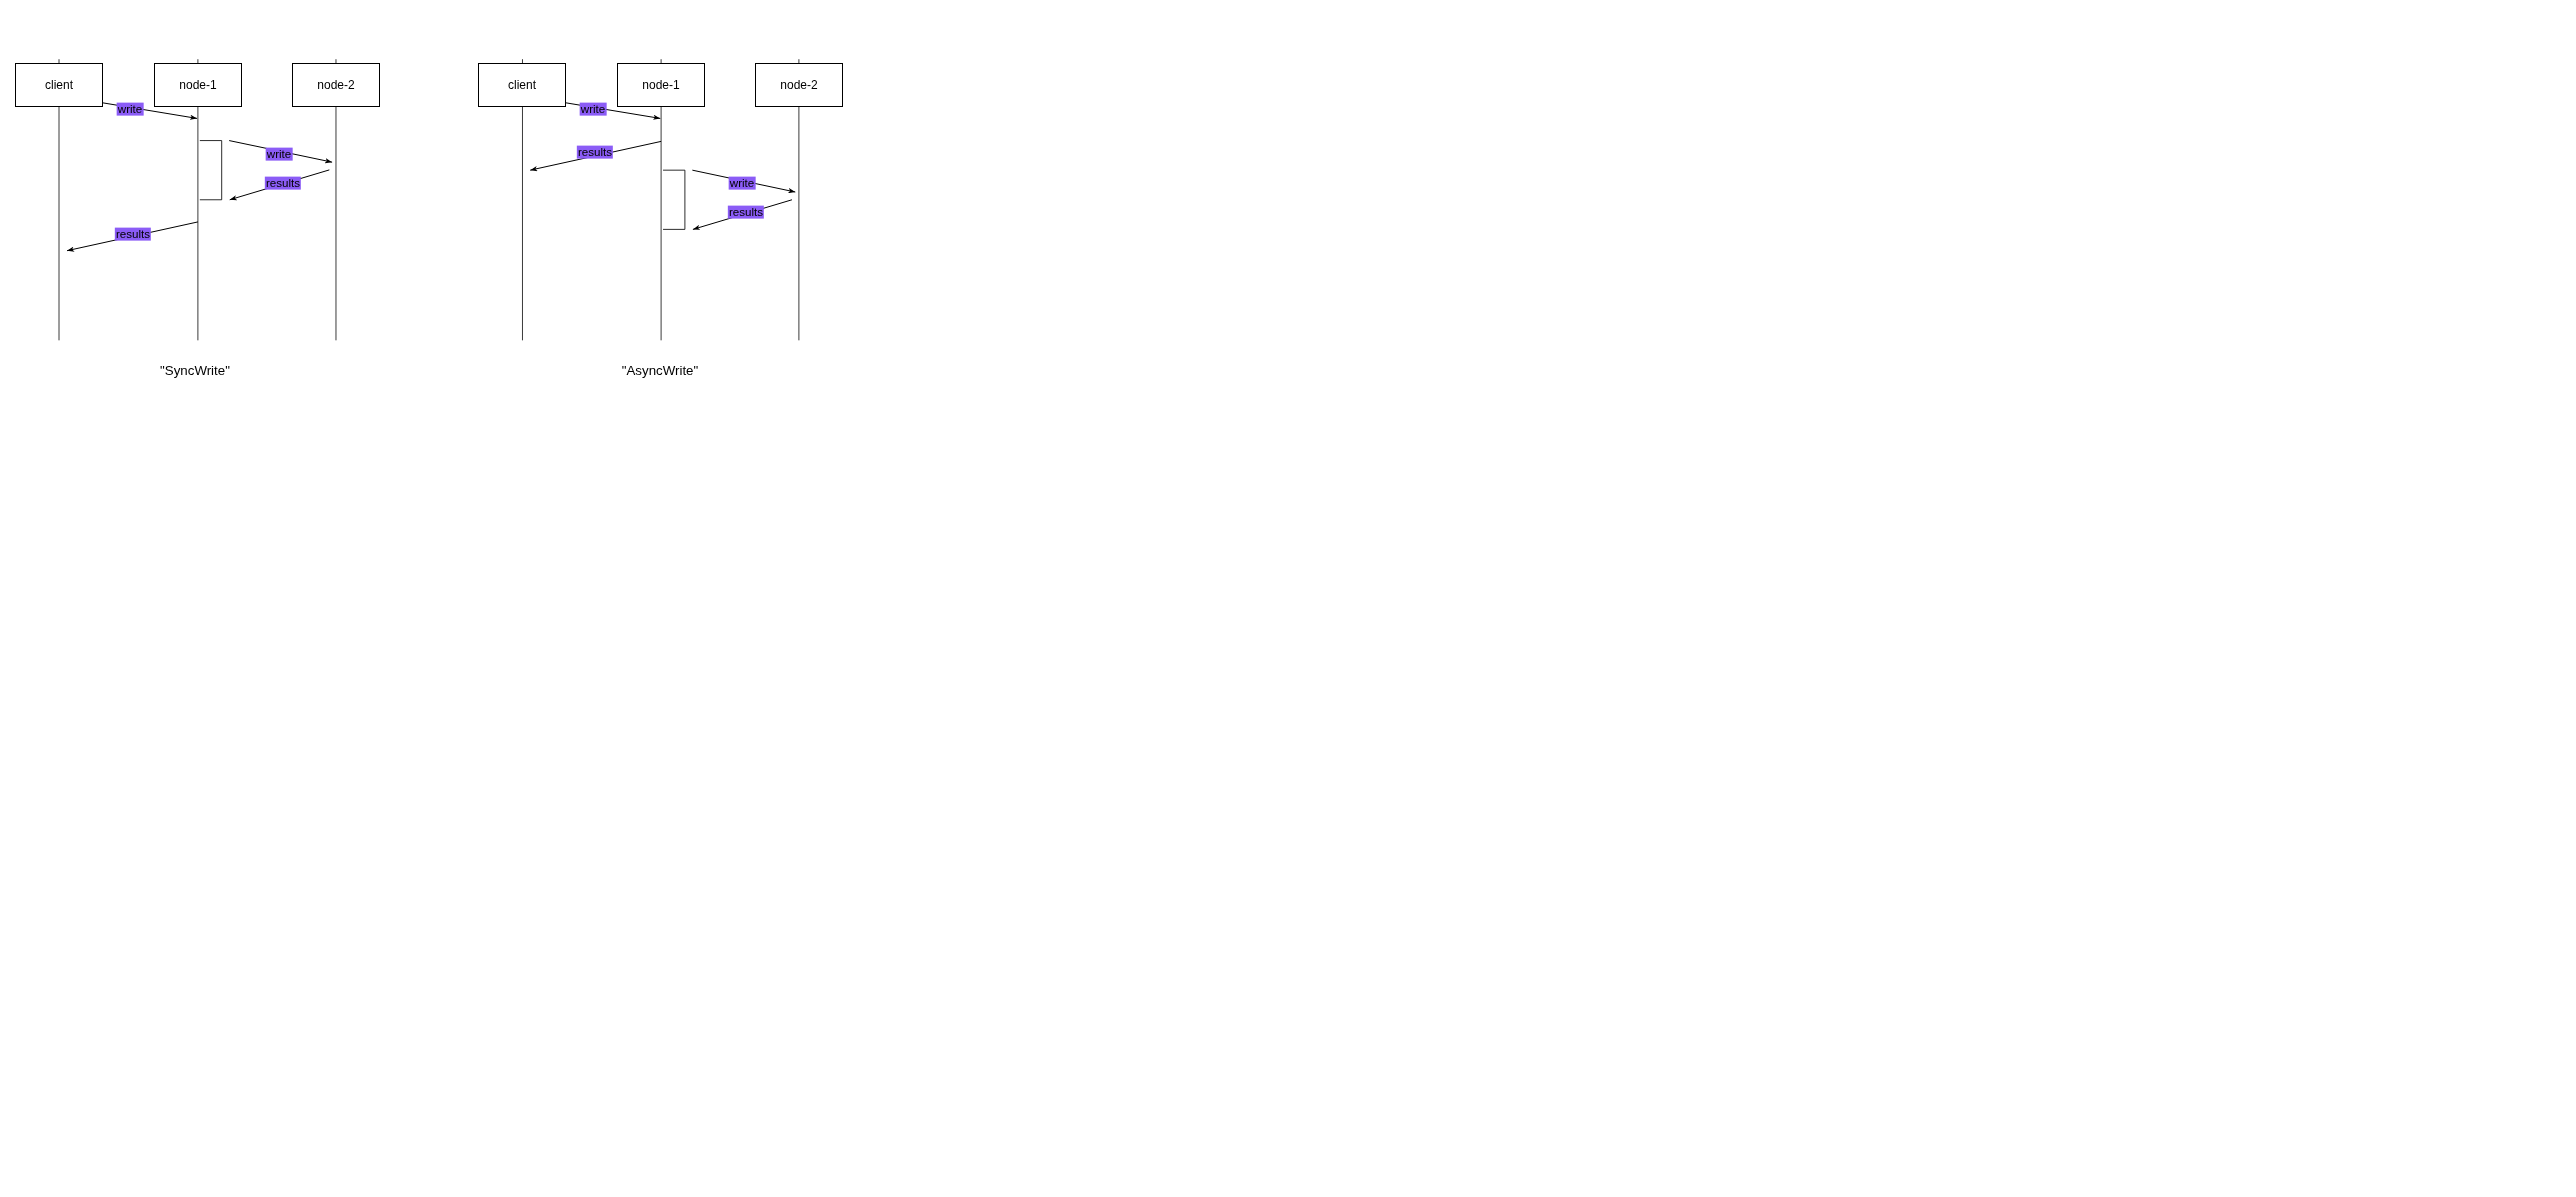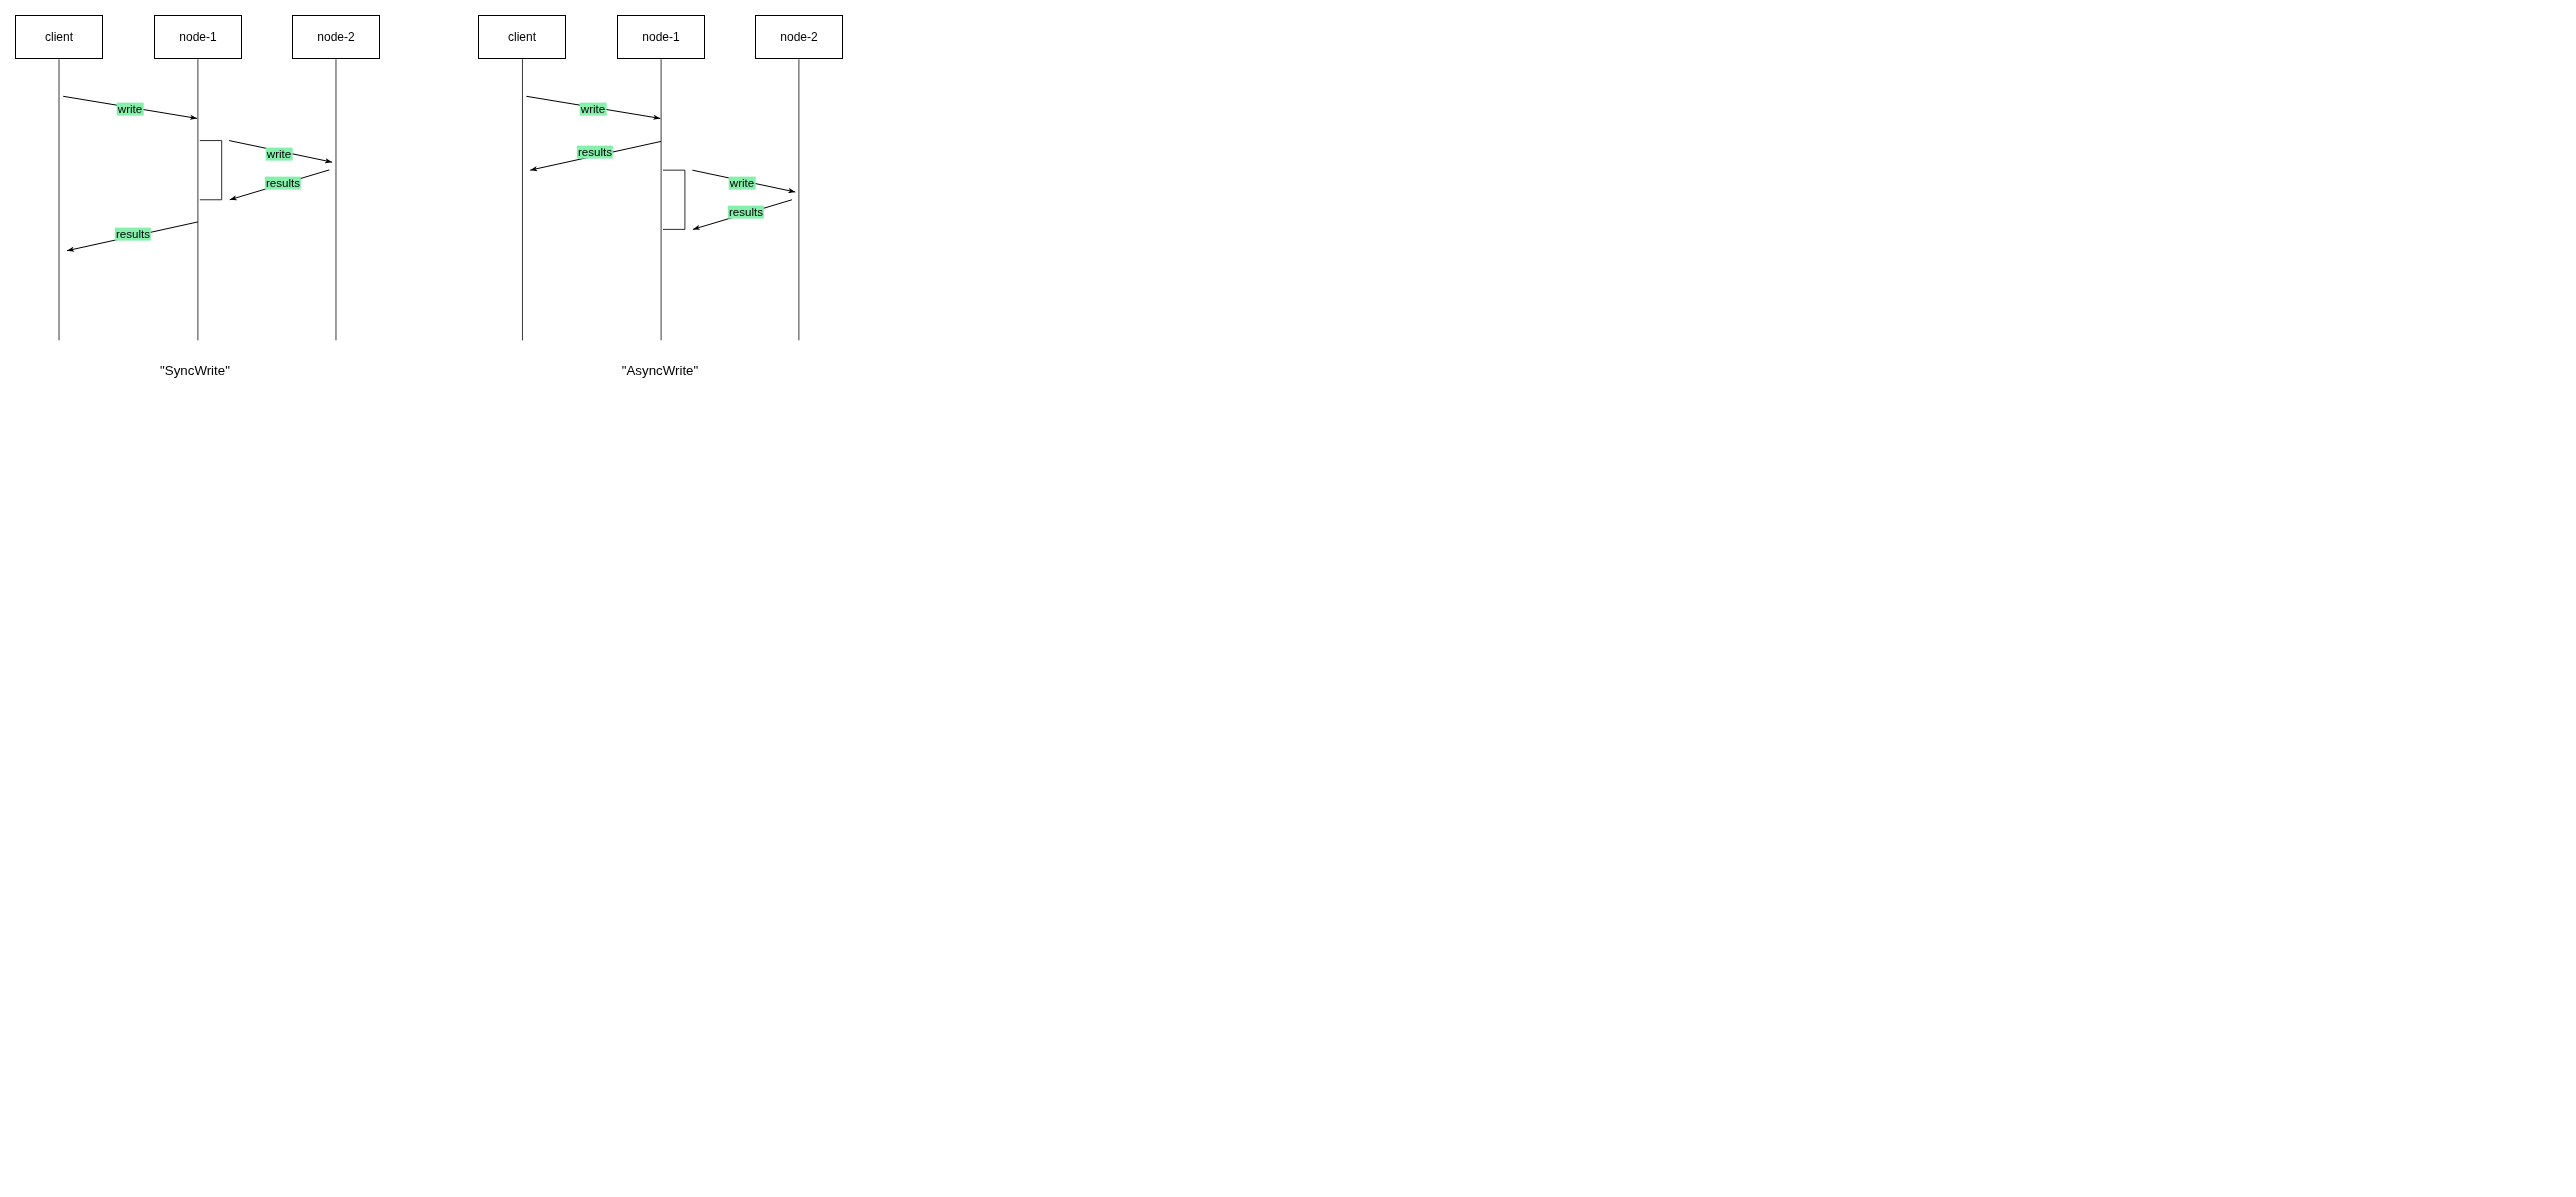--- a/index.html
+++ b/index.html
@@ -26,30 +26,31 @@
   .actor-box {
     position: absolute;
     width: 88px;
     height: 44px;
     box-sizing: border-box;
     border: 1.1px solid #000000;
     background: #ffffff;
     display: flex;
     align-items: center;
     justify-content: center;
+    margin-top: 48px;
   }
   .actor-label {
     font-size: 12px;
     line-height: 1;
     white-space: nowrap;
   }
   .msg-label {
     position: absolute;
     transform: translate(-50%, -50%);
-    background: #86efac;
+    background: #8b5cf6;
     font-size: 11.6px;
     line-height: 1.1;
     padding: 0 1.1px;
     white-space: nowrap;
   }
   .caption {
     position: absolute;
     transform: translate(-50%, -50%);
     font-size: 13.3px;
     line-height: 1.1;

